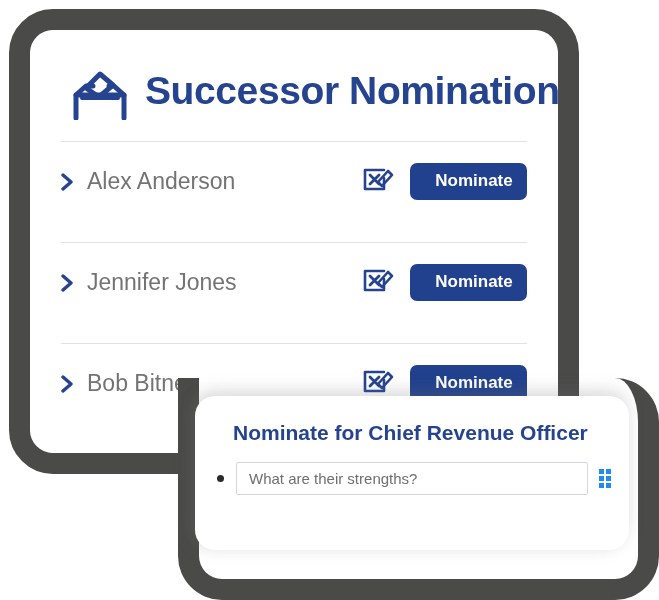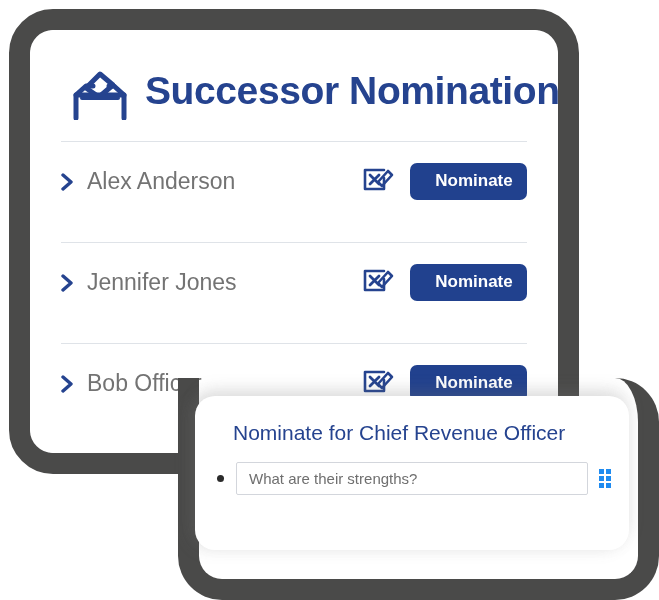--- a/index.html
+++ b/index.html
@@ -128,21 +128,21 @@
     width: 434px;
     height: 154px;
     background: #ffffff;
     border-radius: 20px;
     box-shadow: 0 -7px 16px rgba(120,120,120,0.18), -7px 0 16px rgba(120,120,120,0.14);
     box-sizing: border-box;
     overflow: hidden;
   }
   .overlay-title {
     font-size: 21px;
-    font-weight: normal;
+    font-weight: bold;
     color: #25438f;
     padding: 25px 0 0 38px;
     white-space: nowrap;
   }
   .field-row {
     display: flex;
     align-items: center;
     padding: 0 0 0 22px;
     margin-top: 17px;
   }
@@ -237,21 +237,21 @@
     </svg>
     <button class="nominate-btn">Nominate</button>
   </div>
 
   <div class="divider"></div>
 
   <div class="person-row">
     <svg class="chevron" viewBox="0 0 13 18">
       <path d="M2 2 L10 9 L2 16" fill="none" stroke="#25438f" stroke-width="3.4" stroke-linecap="round" stroke-linejoin="round"></path>
     </svg>
-    <div class="person-name">Bob Officer</div>
+    <div class="person-name">Bob Bitner</div>
     <div class="row-spacer"></div>
     <svg class="edit-icon" viewBox="0 0 36 36">
       <path d="M24 6 H5 V25 H24 V14" fill="none" stroke="#25438f" stroke-width="2.6" stroke-linecap="round" stroke-linejoin="round"></path>
       <path d="M10 11 L19 20 M19 11 L10 20" fill="none" stroke="#25438f" stroke-width="2.8" stroke-linecap="round"></path>
       <path d="M18 18 L28 7 L32 11 L22 22 Z" fill="none" stroke="#25438f" stroke-width="2.6" stroke-linejoin="round"></path>
     </svg>
     <button class="nominate-btn">Nominate</button>
   </div>
 
 </div>

